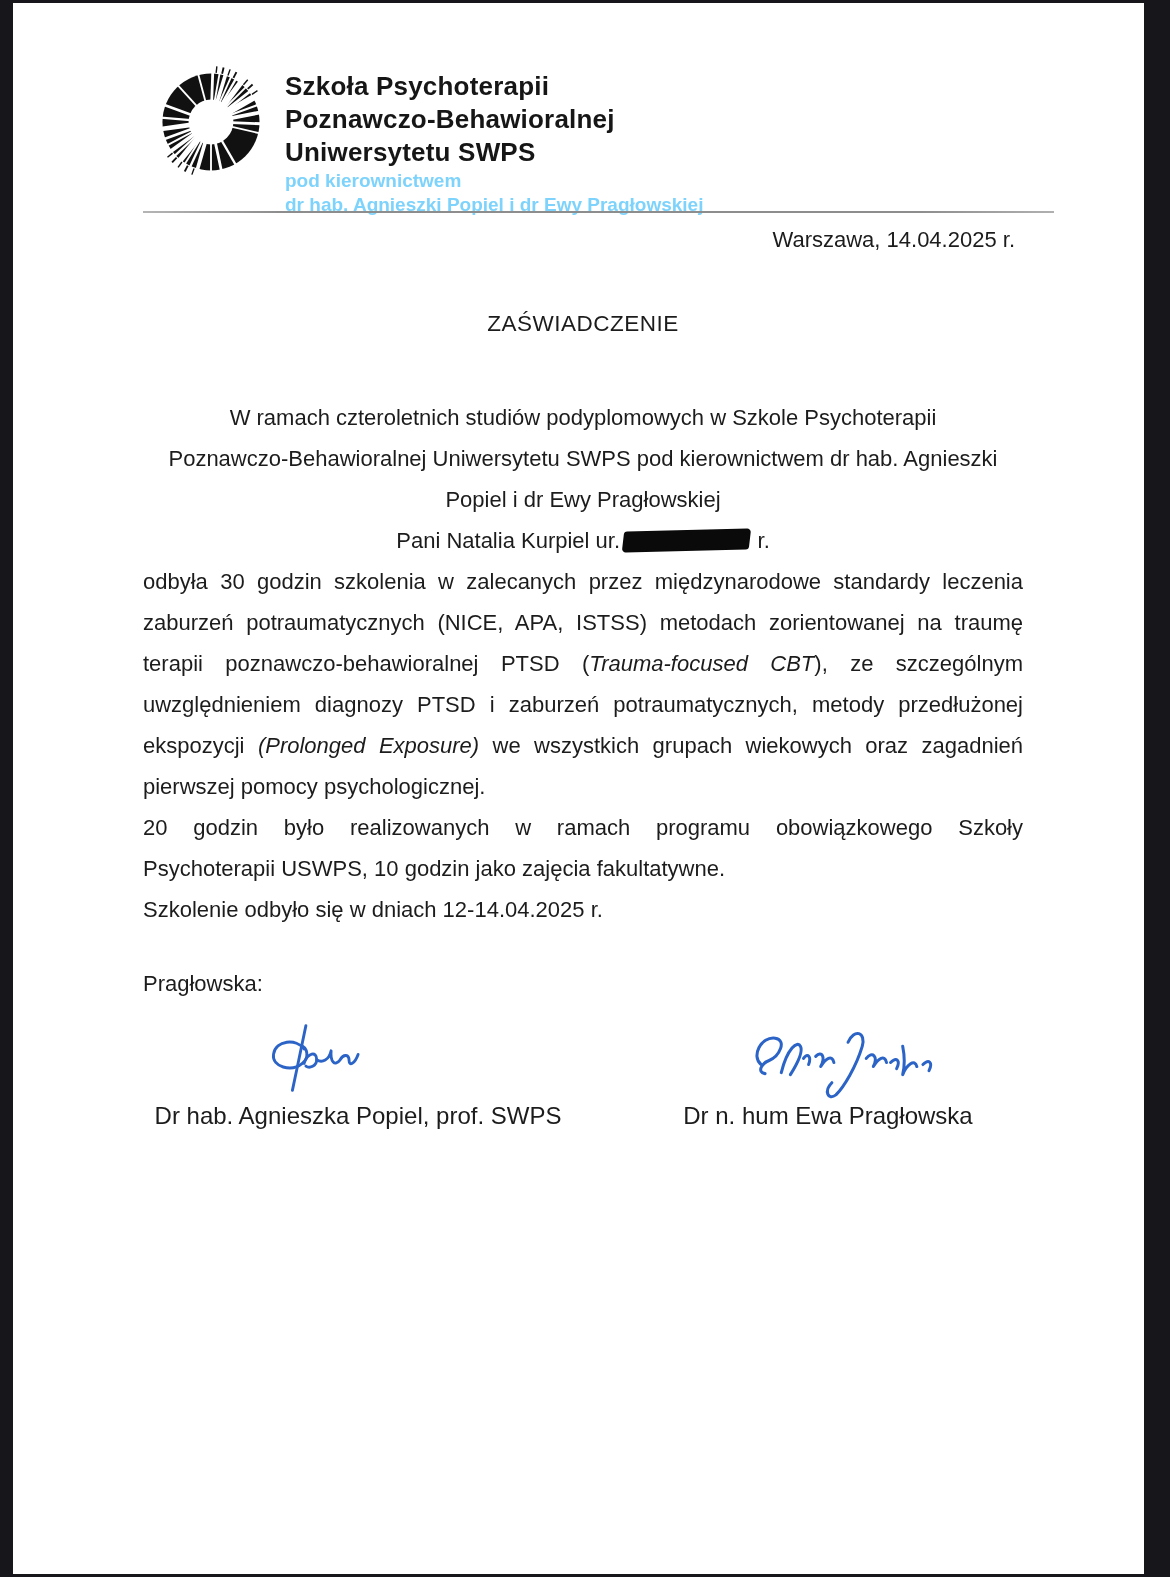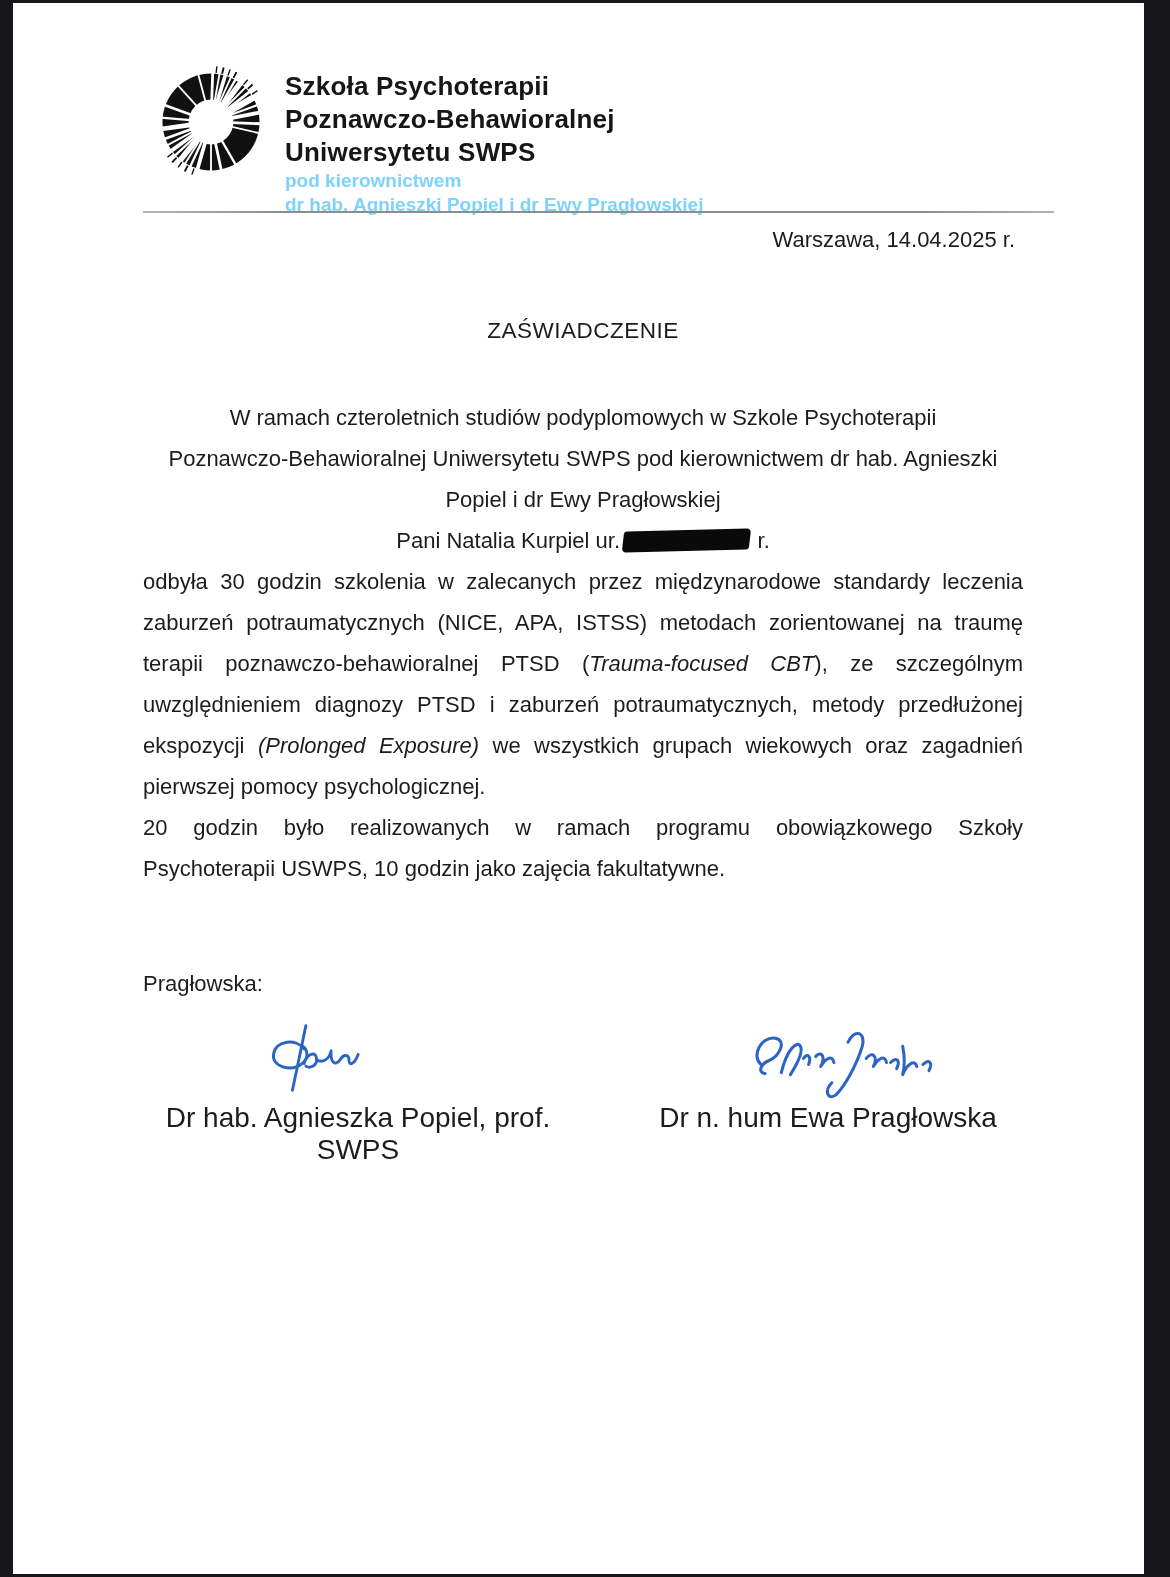--- a/index.html
+++ b/index.html
@@ -20,41 +20,41 @@
   .logo-text{padding-top:4px;}
   .logo-title{font-size:26px;line-height:33px;font-weight:700;color:#161616;letter-spacing:.2px;}
   .logo-sub{font-size:19px;line-height:24px;font-weight:700;color:#7dd3fc;}
   .logo-sub:first-of-type{margin-top:3px;}
   .divider{
     position:absolute;left:143px;top:211px;width:911px;height:2px;
     background:linear-gradient(to right,#b5b5b5,#8d8d8d 15%,#8d8d8d 85%,#b0b0b0);
   }
   
   .dateline{position:absolute;left:143px;top:227px;width:872px;text-align:right;font-size:22px;}
-  .doc-title{position:absolute;left:143px;top:311px;width:880px;text-align:center;font-size:22.5px;letter-spacing:.5px;margin-top:7px;}
+  .doc-title{position:absolute;left:143px;top:311px;width:880px;text-align:center;font-size:22.5px;letter-spacing:.5px;}
   
   .body-block{position:absolute;left:143px;top:397px;width:880px;}
   .line{font-size:22px;line-height:41px;white-space:normal;}
   .line.center{text-align:center;}
   .line.left{text-align:left;}
   .line.justify{text-align:justify;text-align-last:justify;}
   .line .b{font-weight:400;}
   .line .i{font-style:italic;}
   .redaction{
     display:inline-block;width:126px;height:20px;background:#0a0a0a;
     border-radius:3px;transform:rotate(-1.4deg) skewX(-8deg);
     vertical-align:-2px;margin-left:-15px;margin-right:2px;
     box-shadow:1px 1px 0 #0a0a0a;
   }
   
   .lead-label{position:absolute;left:143px;top:971px;font-size:22px;}
   .sig{position:absolute;}
   .sig-left{left:252px;top:1022px;width:160px;height:72px;}
   .sig-right{left:745px;top:1020px;width:196px;height:86px;}
-  .sig-name{position:absolute;top:1102px;font-size:28px;text-align:center;}
+  .sig-name{position:absolute;top:1102px;font-size:24px;text-align:center;}
   .sig-name.left{left:143px;width:430px;}
   .sig-name.right{left:628px;width:400px;}
 </style>
 </head>
 <body>
 
 <div class="stage">
   <div class="paper"></div>
 
   <div class="logo-block">
@@ -128,20 +128,21 @@
       <div class="line center"><span>Popiel i dr Ewy Pragłowskiej</span></div>
       <div class="line center"><span class="b">Pani Natalia Kurpiel ur. </span><span class="b">2</span><span class="redaction"></span><span class="b"> r.</span></div>
       <div class="line justify"><span>odbyła </span><span class="b">30</span><span> godzin szkolenia w zalecanych przez międzynarodowe standardy leczenia</span></div>
       <div class="line justify"><span>zaburzeń potraumatycznych (NICE, APA, ISTSS) metodach zorientowanej na traumę</span></div>
       <div class="line justify"><span>terapii poznawczo-behawioralnej PTSD (</span><span class="i">Trauma-focused CBT</span><span>), ze szczególnym</span></div>
       <div class="line justify"><span>uwzględnieniem diagnozy PTSD i zaburzeń potraumatycznych, metody przedłużonej</span></div>
       <div class="line justify"><span>ekspozycji </span><span class="i">(Prolonged Exposure)</span><span> we wszystkich grupach wiekowych oraz zagadnień</span></div>
       <div class="line left"><span>pierwszej pomocy psychologicznej.</span></div>
       <div class="line justify"><span>20 godzin było realizowanych w ramach programu obowiązkowego Szkoły</span></div>
       <div class="line left"><span>Psychoterapii USWPS, 10 godzin jako zajęcia fakultatywne.</span></div>
+      <div class="line left"><span>Szkolenie odbyło się w dniach 12-14.04.2025 r.</span></div>
     </div>
 
   <div class="lead-label">Pragłowska:</div>
 
   <svg class="sig sig-left" viewBox="0 0 150 80" aria-hidden="true">
     <g fill="none" stroke-width="3.2" stroke-linecap="round" stroke-linejoin="round" stroke="#2b64c6">
       <path d="M44,30 C36,18 12,20 10,36 C8,50 30,56 42,46 C50,40 48,28 40,26"></path>
       <path d="M46,4 C42,24 36,52 31,76"></path>
       <path d="M44,46 C48,34 58,32 58,42 C58,49 50,52 46,49"></path>
       <path d="M58,42 C64,46 72,42 74,32 C73,44 78,50 84,42 C88,35 94,36 94,43 C94,49 100,47 104,36"></path>

